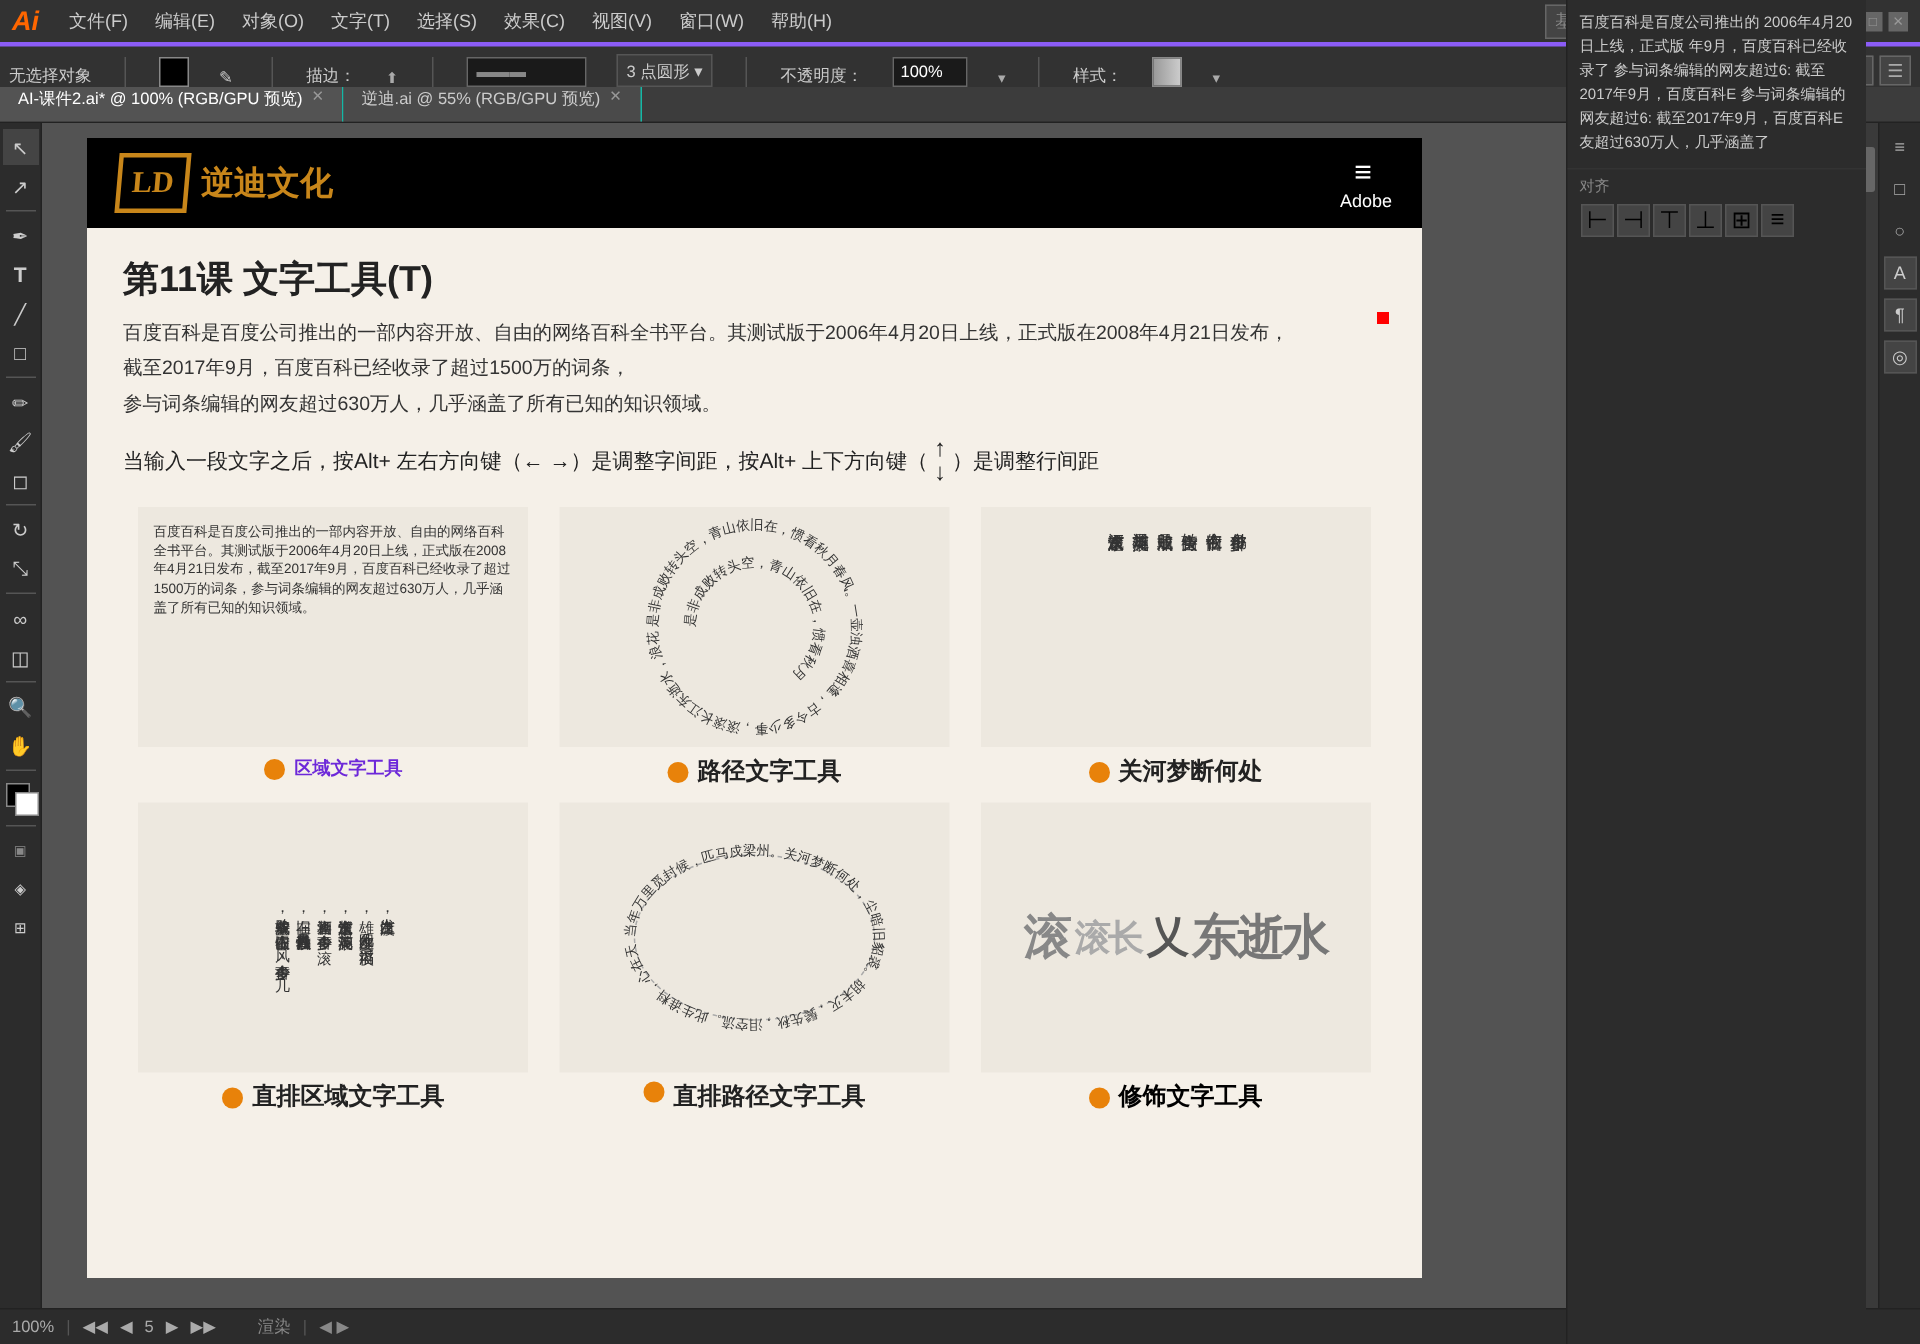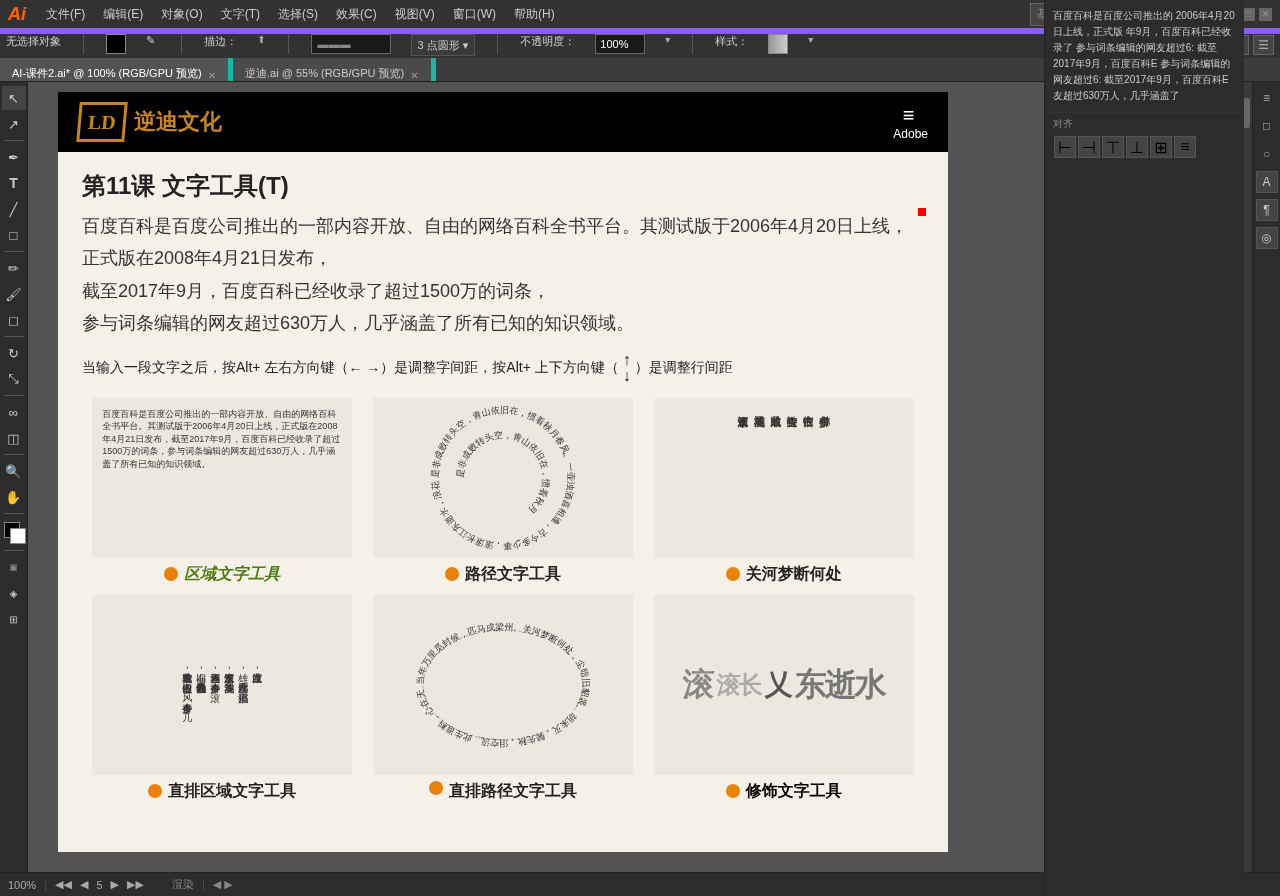--- a/index.html
+++ b/index.html
@@ -48,24 +48,24 @@
       justify-content: center;
       font-size: 9px;
       color: #999;
     }
 
     
     .toolbar {
       height: 30px;
       background: #323232;
       display: flex;
-      align-items: flex-start;
+      align-items: flex-end;
       padding: 0 6px;
       gap: 20px;
-      border-top: 6px solid #8b5cf6;
+      border-top: 3px solid #8b5cf6;
     }
     .toolbar-item {
       color: #cccccc;
       font-size: 11px;
       padding: 2px 6px;
       background: #3a3a3a;
       border: 1px solid #555;
       cursor: pointer;
       display: flex;
       align-items: center;
@@ -104,26 +104,26 @@
     
     .tab-bar {
       height: 24px;
       background: #3c3c3c;
       display: flex;
       align-items: stretch;
       border-bottom: 1px solid #222;
     }
     .tab {
       display: flex;
-      align-items: flex-end;
+      align-items: flex-start;
       padding: 0 12px;
       font-size: 11px;
       color: #ccc;
       background: #4a4a4a;
-      border-right: 5px solid #14b8a6;
+      border-right: 1px solid #14b8a6;
       cursor: pointer;
       gap: 6px;
     }
     .tab.active {
       background: #535353;
       color: #fff;
     }
     .tab-close {
       font-size: 10px;
       color: #999;
@@ -500,21 +500,21 @@
           <span style="color:#fff;font-size:12px;">Adobe</span>
         </div>
       </div>
 
       <div class="slide-body">
 
         <div class="lesson-title">第11课   文字工具(T)</div>
 
 
         <div style="position:relative;margin-bottom:12px;">
-          <div style="font-size:18px;color:#333;line-height:1.8;">
+          <div style="font-size:13px;color:#333;line-height:1.8;">
             <span>百度百科是百度公司推出的一部内容开放、自由的网络百科全书平台。其测试版于2006年4月20日上线，正式版在2008年4月21日发布，</span><br>
             <span>截至2017年9月，百度百科已经收录了超过1500万的词条，</span><br>
             <span>参与词条编辑的网友超过630万人，几乎涵盖了所有已知的知识领域。</span>
           </div>
           <div style="position:absolute;top:-2px;right:-2px;width:8px;height:8px;background:red;"></div>
         </div>
 
         <div style="font-size:14px;color:#222;margin-bottom:14px;display:flex;align-items:center;flex-wrap:wrap;gap:2px;">
           <span>当输入一段文字之后，按Alt+ 左右方向键（← →）是调整字间距，按Alt+ 上下方向键（</span>
           <span style="display:inline-flex;flex-direction:column;align-items:center;font-size:16px;line-height:1;margin:0 2px;">
@@ -525,21 +525,21 @@
         </div>
 
         <div style="display:flex;gap:0;margin-bottom:0;">
 
           <div style="flex:1;display:flex;flex-direction:column;align-items:center;">
             <div class="demo-area-1">
               <div class="tool-demo-text-small">百度百科是百度公司推出的一部内容开放、自由的网络百科全书平台。其测试版于2006年4月20日上线，正式版在2008年4月21日发布，截至2017年9月，百度百科已经收录了超过1500万的词条，参与词条编辑的网友超过630万人，几乎涵盖了所有已知的知识领域。</div>
             </div>
             <div style="display:flex;align-items:center;gap:6px;margin-top:6px;">
               <span class="orange-dot"></span>
-              <span style="font-size:16px;font-weight:bold;color:#4d7c0f;font-style:italic;">区域文字工具</span>
+              <span style="font-size:12px;font-weight:bold;color:#6d28d9;">区域文字工具</span>
             </div>
           </div>
 
           <div style="flex:1;display:flex;flex-direction:column;align-items:center;">
             <div class="demo-area-2">
               <svg width="240" height="160" viewBox="0 0 240 160">
 
                 <defs>
                   <path id="outerCircle" d="M120,80 m-65,0 a65,65 0 1,1 130,0 a65,65 0 1,1 -130,0"></path>
                   <path id="innerCircle" d="M120,80 m-40,0 a40,40 0 1,1 80,0 a40,40 0 1,1 -80,0"></path>

